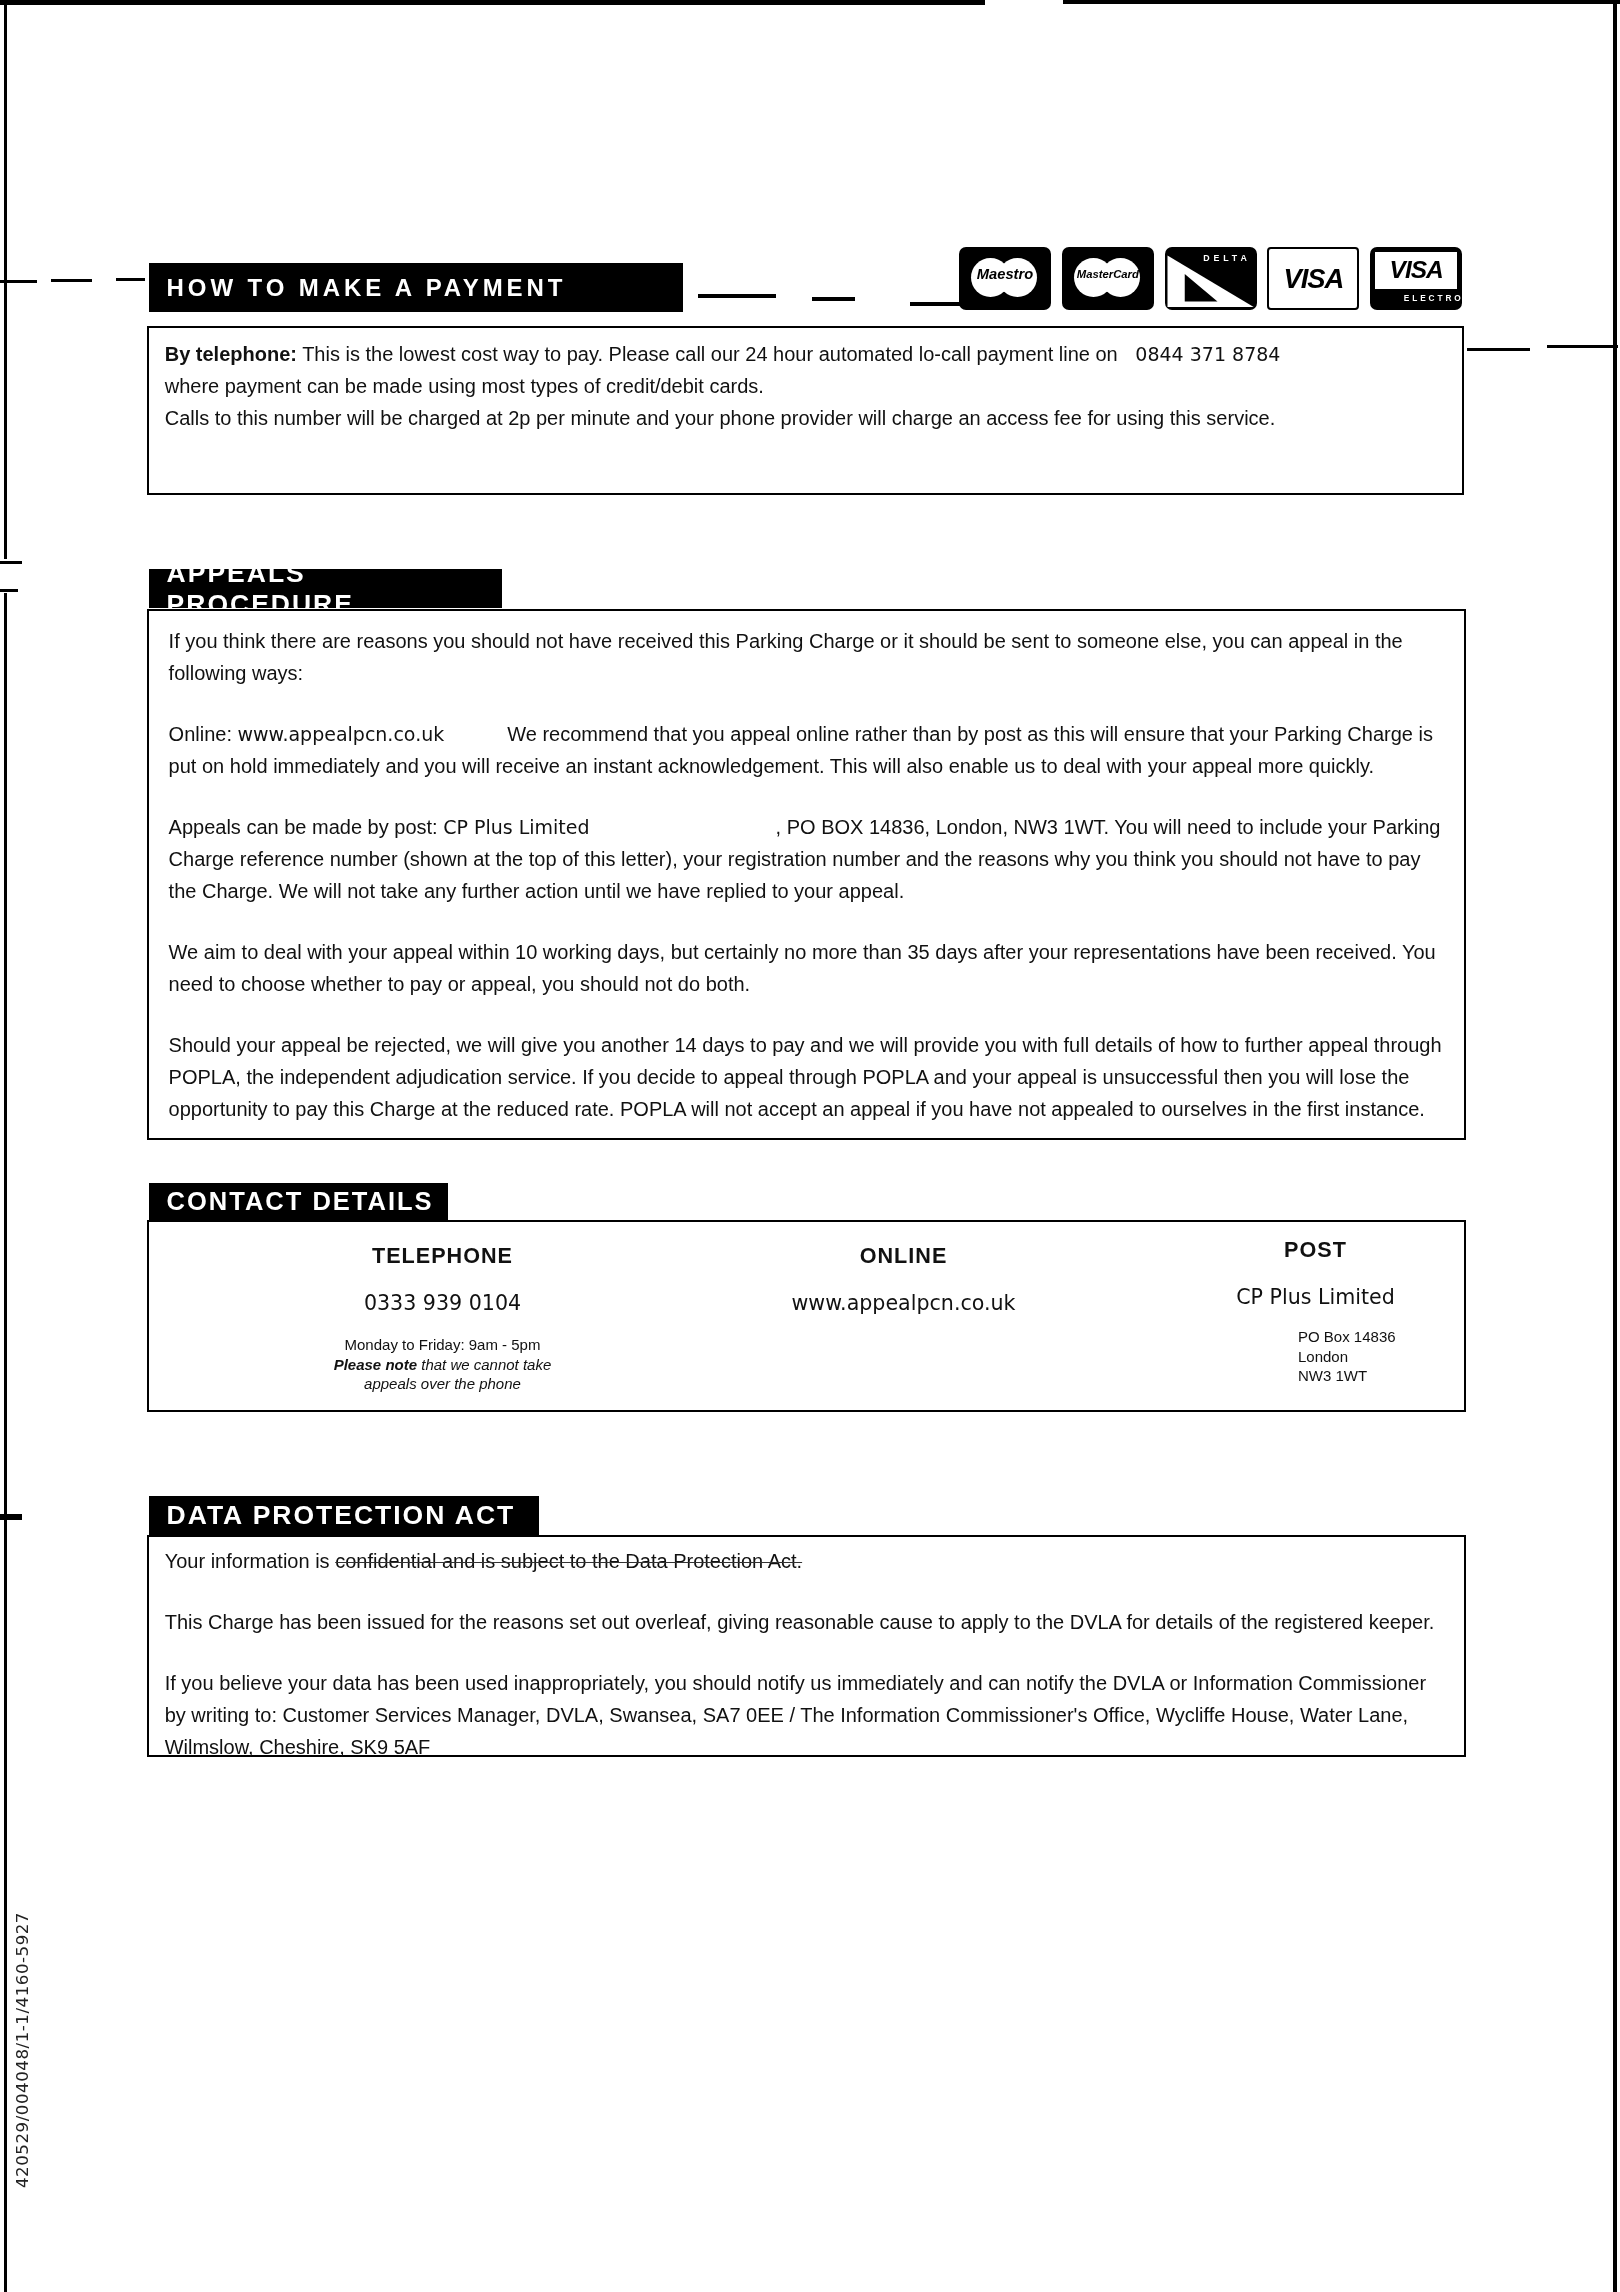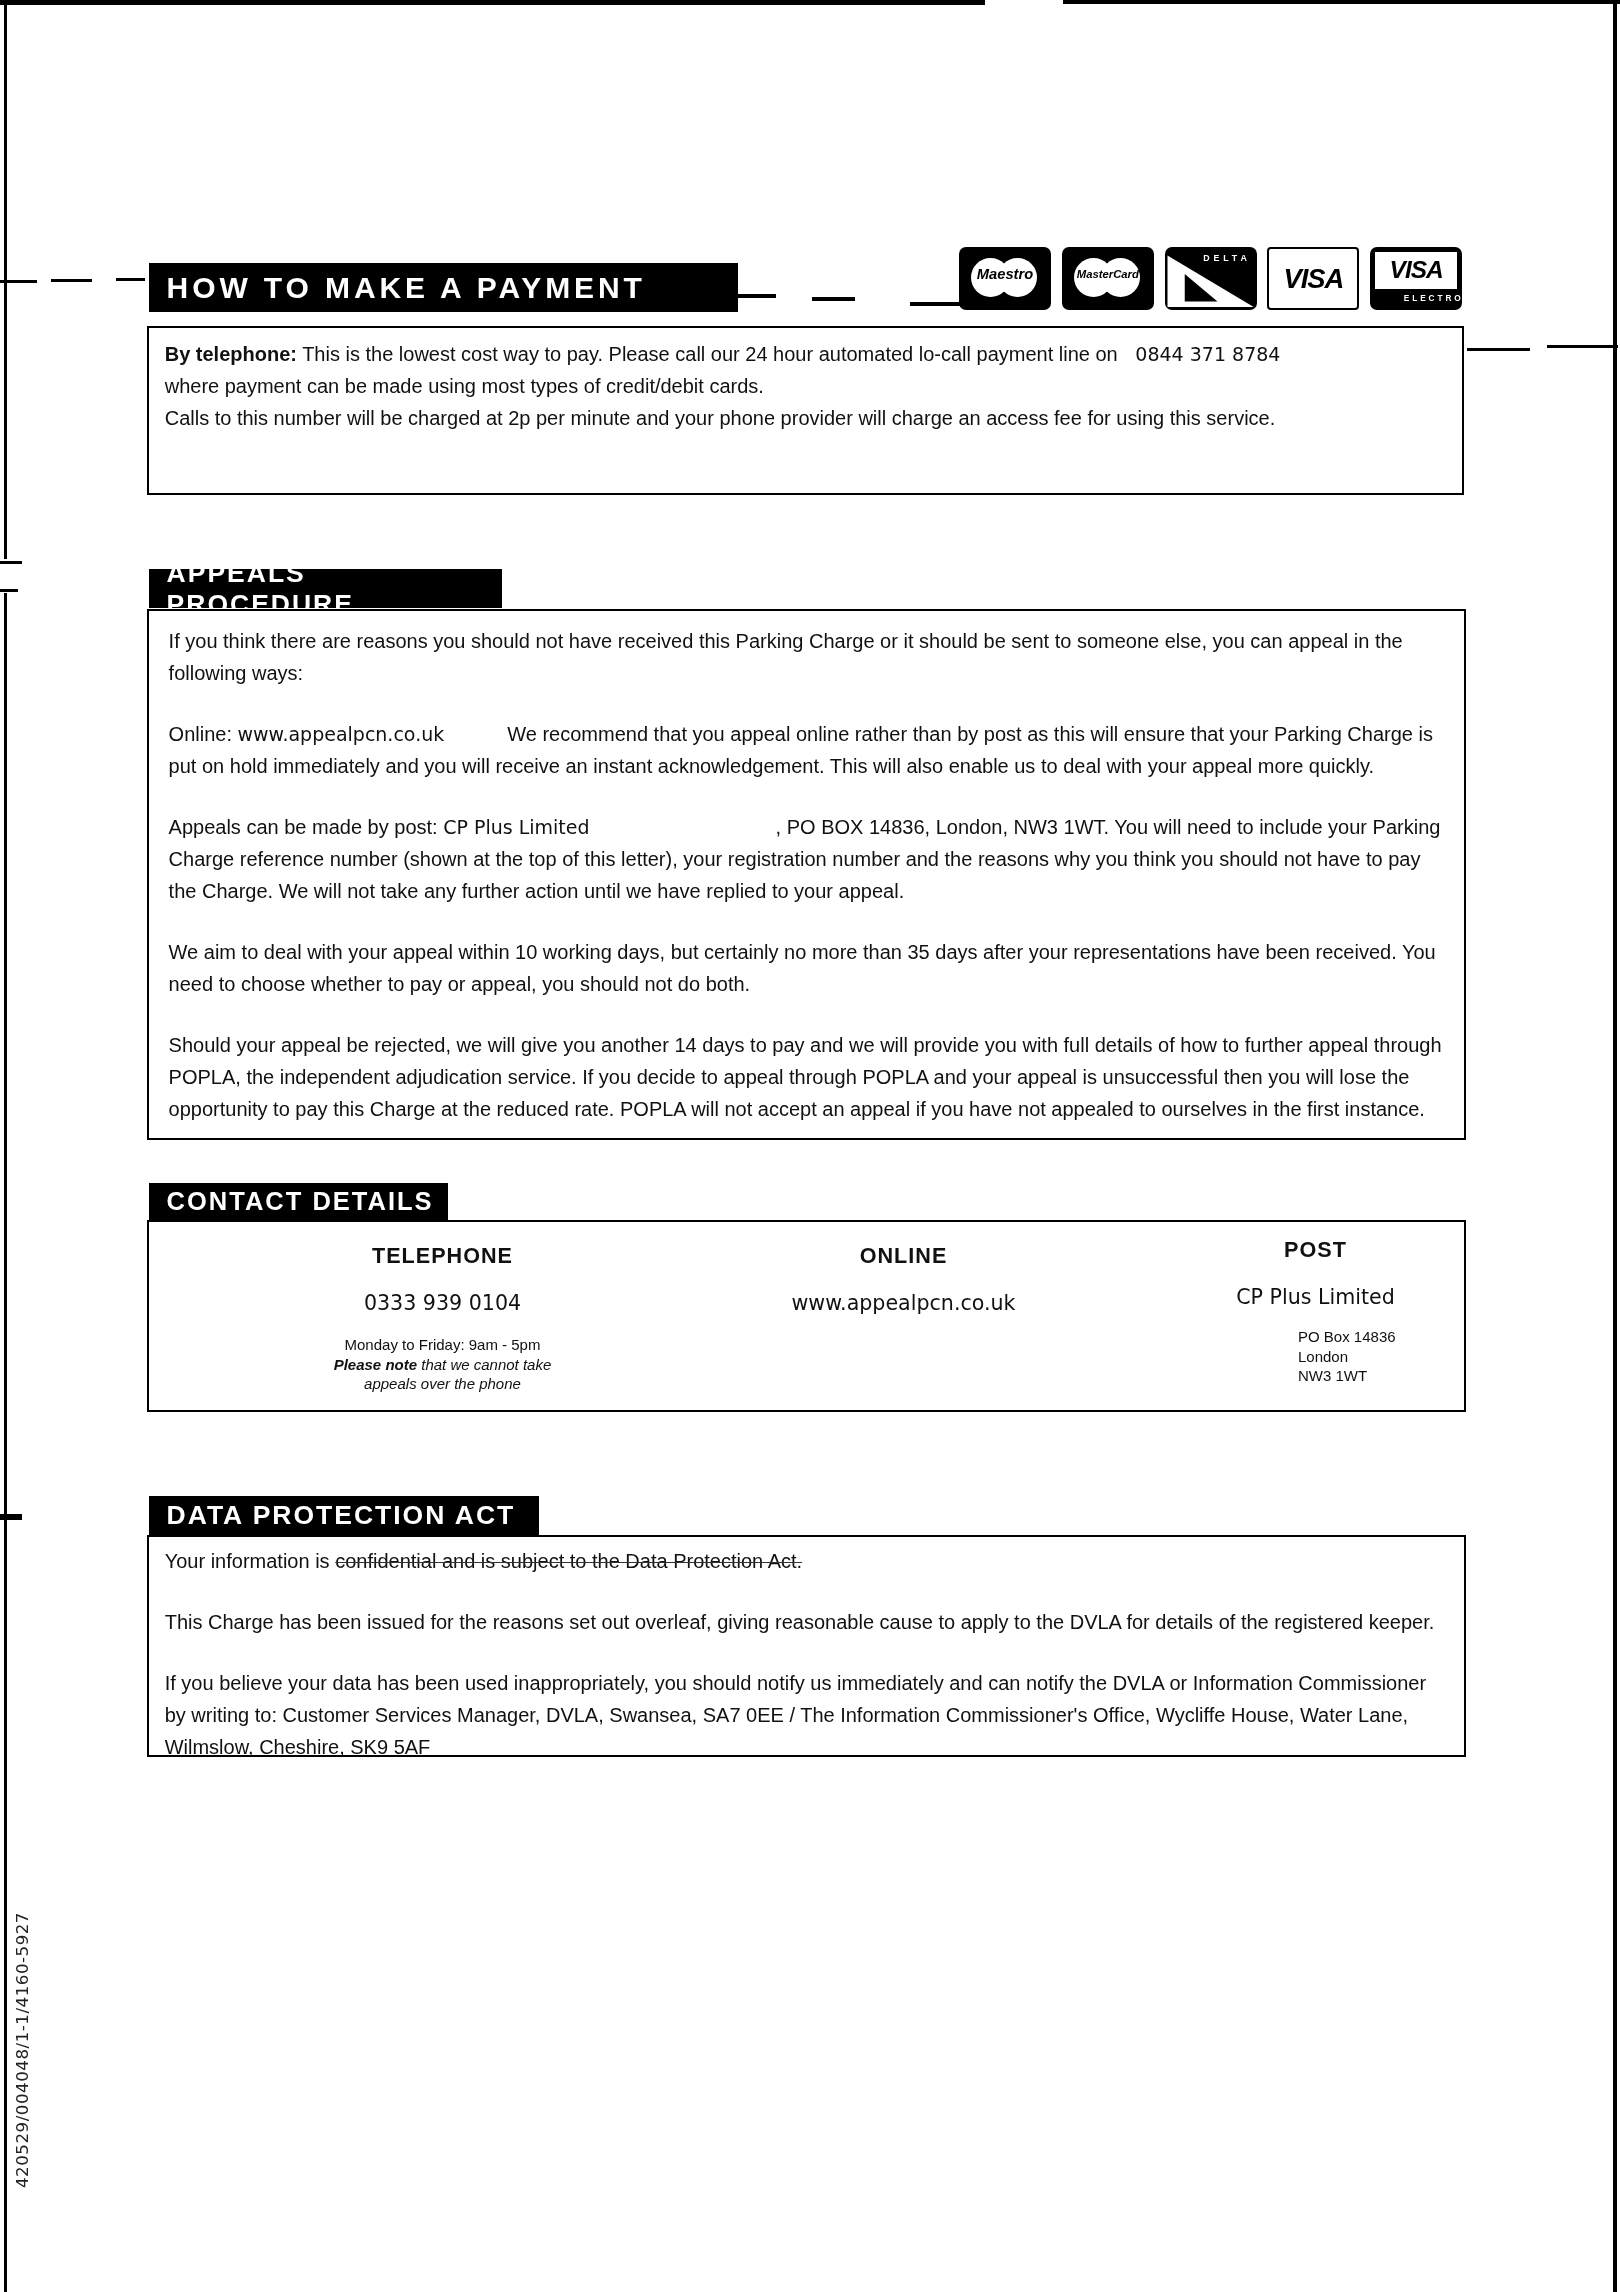--- a/index.html
+++ b/index.html
@@ -14,21 +14,21 @@
   
   .edge{position:absolute;background:#000;}
   .tick{position:absolute;background:#000;}
   .dash{position:absolute;background:#000;}
   
   .bar{
     position:absolute;background:#000;color:#fff;
     font-weight:bold;display:flex;align-items:center;
     padding-left:17.6px;box-sizing:border-box;
   }
-  .bar-payment{left:149px;top:263px;width:589px;height:49px;font-size:30px;letter-spacing:3.9px;}
+  .bar-payment{left:149px;top:263px;width:534px;height:49px;font-size:24px;letter-spacing:3.9px;}
   .bar-appeals{left:149px;top:569px;width:353px;height:39px;font-size:26.5px;letter-spacing:2px;}
   .bar-contact{left:149px;top:1183px;width:299px;height:37px;font-size:25.5px;letter-spacing:2px;}
   .bar-data{left:149px;top:1496px;width:390px;height:39px;font-size:26.5px;letter-spacing:2px;}
   
   .box{
     position:absolute;border:2.9px solid #000;box-sizing:border-box;
     font-size:20px;line-height:32px;
   }
   .box-payment{left:147px;top:326px;width:1317px;height:169px;padding:9.8px 15.7px;}
   .box-appeals{left:147px;top:609px;width:1319px;height:531px;padding:13.7px 19.6px;}

